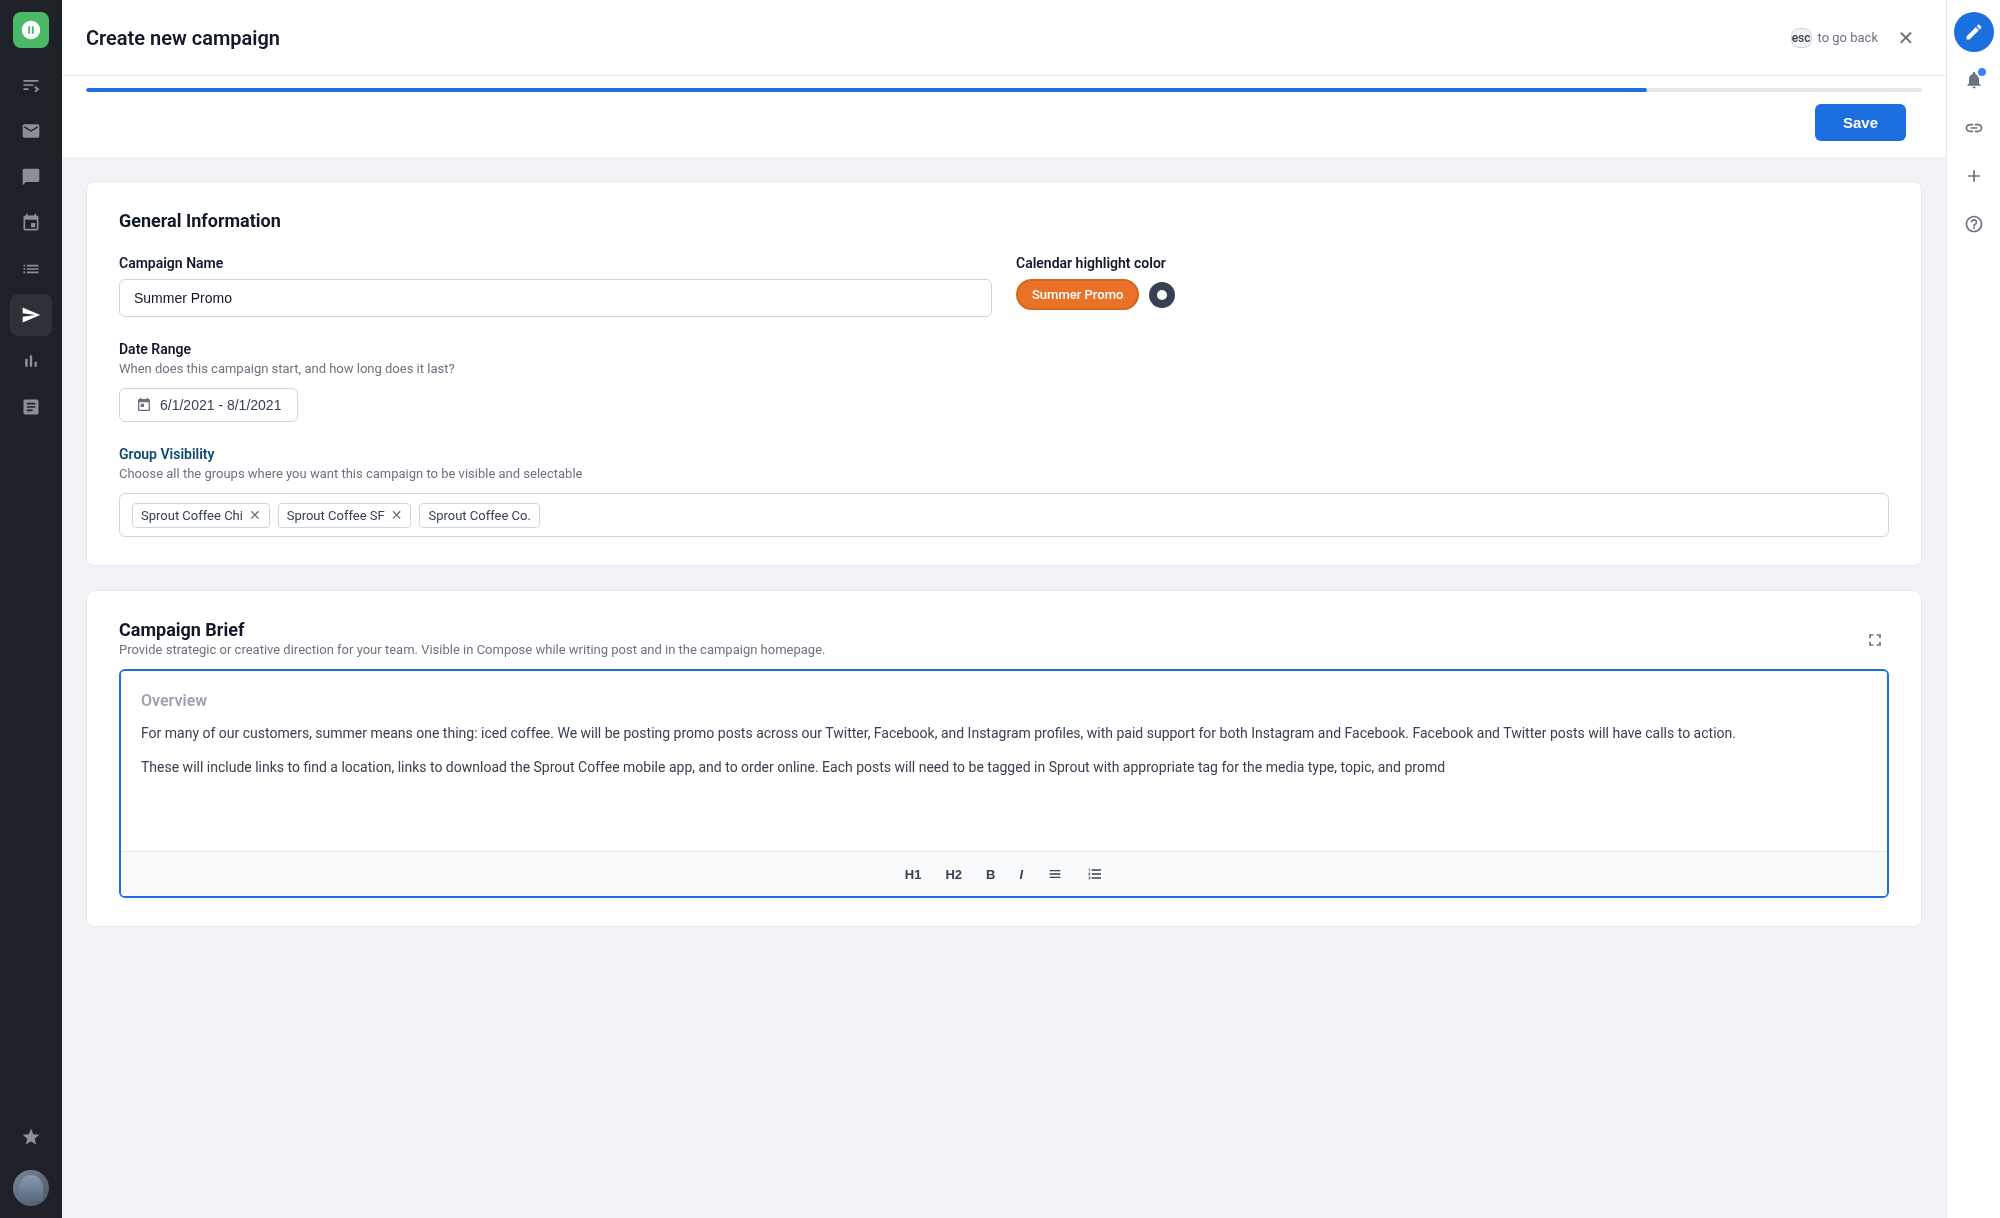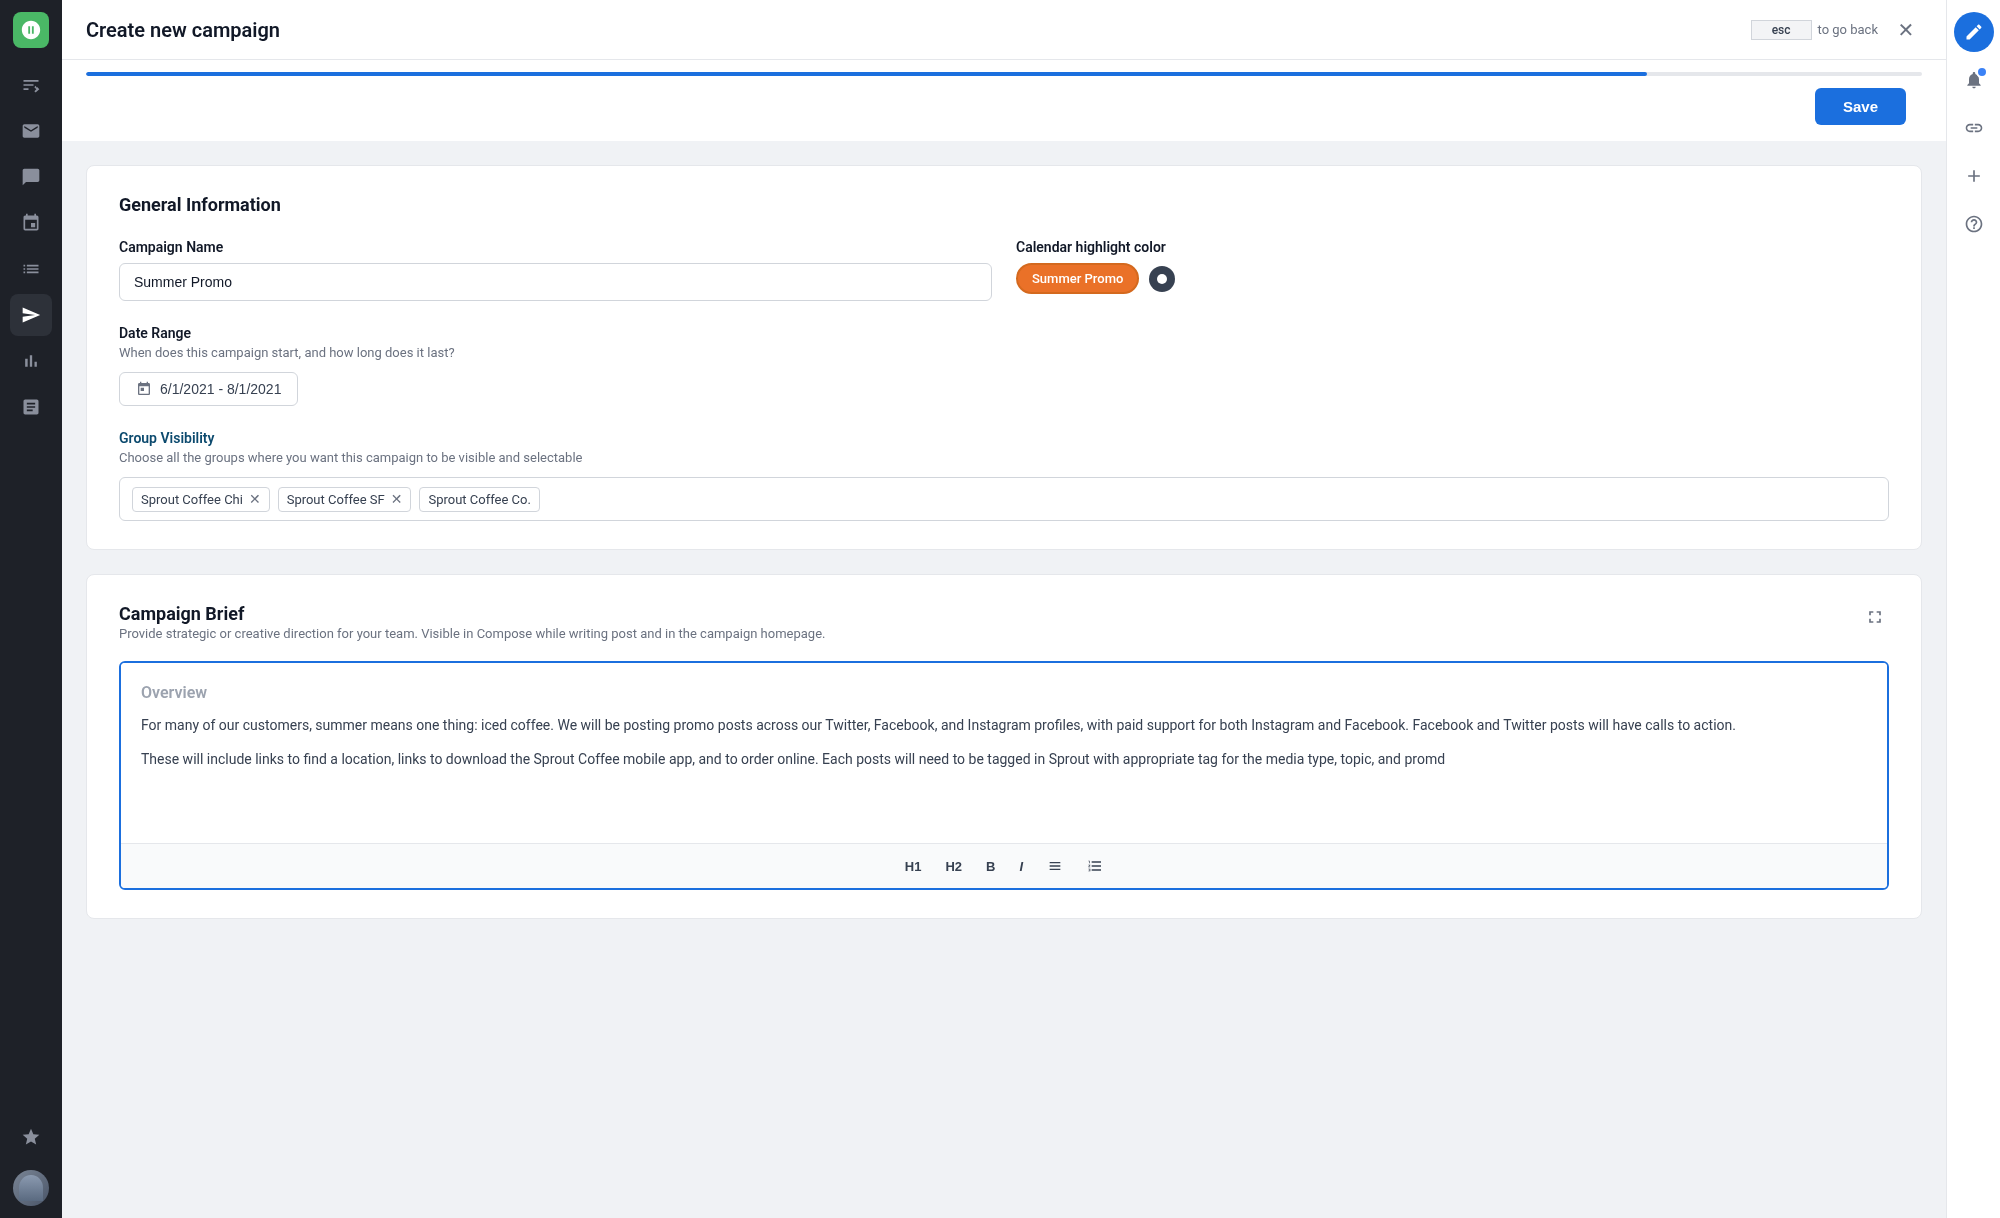--- a/index.html
+++ b/index.html
@@ -92,21 +92,21 @@
       flex-direction: column;
       overflow: hidden;
       background: #f0f2f5;
     }
 
     
     .header {
       background: #ffffff;
       border-bottom: 1px solid #e5e7eb;
       padding: 0 24px;
-      height: 60px;
+      height: 76px;
       display: flex;
       align-items: center;
       justify-content: space-between;
       flex-shrink: 0;
     }
     .header-title {
       font-size: 20px;
       font-weight: 600;
       color: #111827;
     }
@@ -118,22 +118,22 @@
     .esc-hint {
       display: flex;
       align-items: center;
       gap: 6px;
       font-size: 13px;
       color: #6b7280;
     }
     .esc-key {
       background: #f3f4f6;
       border: 1px solid #d1d5db;
-      border-radius: 0;
-      padding: 2px 20px;
+      border-radius: 8px;
+      padding: 2px 0;
       font-size: 12px;
       color: #374151;
       font-weight: 500;
     }
     .close-btn {
       width: 32px; height: 32px;
       display: flex; align-items: center; justify-content: center;
       border-radius: 50%;
       cursor: pointer;
       color: #6b7280;
@@ -312,22 +312,22 @@
       cursor: pointer;
       color: #6b7280;
       font-size: 14px;
       line-height: 1;
     }
 
     
     .brief-header {
       display: flex;
       justify-content: space-between;
-      align-items: flex-start;
-      margin-bottom: 20px;
+      align-items: flex-end;
+      margin-bottom: 12px;
     }
     .brief-title {
       font-size: 18px;
       font-weight: 700;
       color: #111827;
     }
     .brief-hint {
       font-size: 13px;
       color: #6b7280;
       margin-top: 2px;

